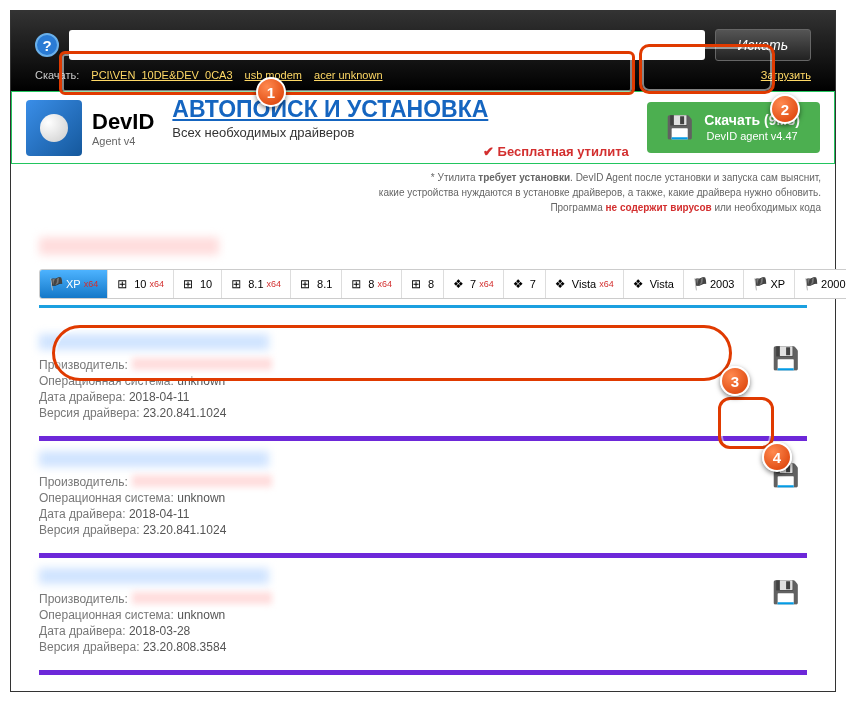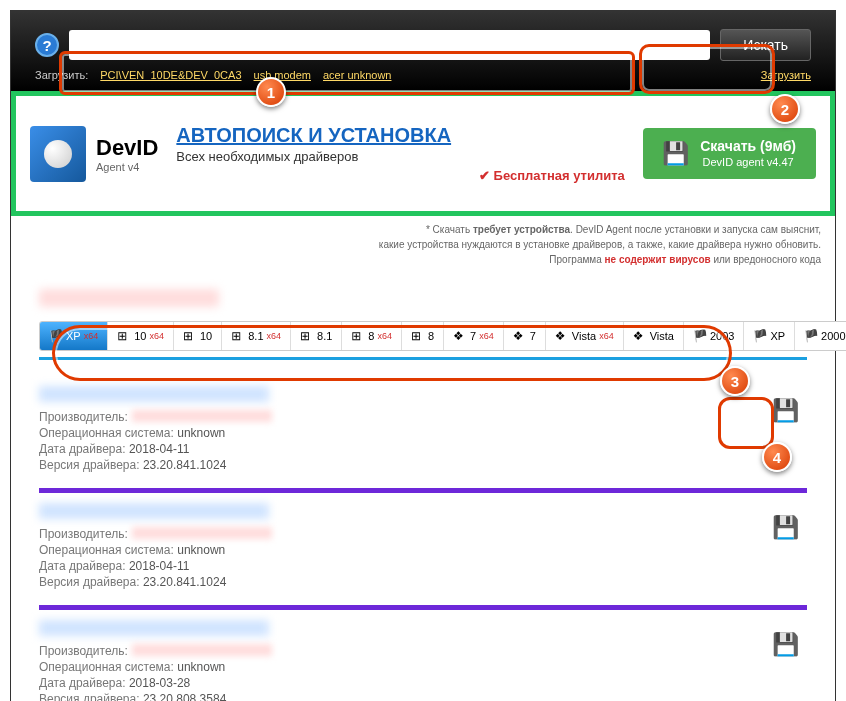--- a/index.html
+++ b/index.html
@@ -2,33 +2,33 @@
 <html><head>
 <meta charset="utf-8">
 <style>
 * { margin: 0; padding: 0; box-sizing: border-box; font-family: Arial, sans-serif; }
 body { background: #fff; width: 846px; height: 701px; position: relative; }
 .frame { border: 1px solid #333; margin: 10px; }
 .topbar { background: linear-gradient(#333, #000); padding: 18px 24px 10px; position: relative; }
 .search-row { display: flex; align-items: center; gap: 10px; }
 .help-icon { width: 24px; height: 24px; border-radius: 50%; background: #2a7bd4; color: #fff; display: flex; align-items: center; justify-content: center; font-weight: bold; font-size: 15px; border: 2px solid #6ab0ea; }
 .search-input { flex: 1; height: 30px; background: #fff; border: none; border-radius: 3px; padding: 0 10px; font-size: 14px; }
-.search-btn { background: linear-gradient(#555, #222); color: #fff; border: 1px solid #666; padding: 7px 22px; font-size: 14px; border-radius: 3px; cursor: pointer; }
+.search-btn { background: linear-gradient(#555, #222); color: #fff; border: 1px solid #666; padding: 7px 22px; font-size: 14px; border-radius: 3px; cursor: pointer; font-style: italic; }
 .example-row { margin-top: 8px; font-size: 11px; color: #ccc; display: flex; align-items: center; gap: 12px; }
 .example-row a { color: #ffd966; text-decoration: underline; }
 .example-row .load { margin-left: auto; text-decoration: underline; }
-.promo-box { border: 5px solid #22c55e; margin: 0; padding: 28px 14px; display: flex; align-items: center; gap: 18px; background: #fff; }
+.promo-box { border: 1px solid #22c55e; margin: 0; padding: 4px 14px; display: flex; align-items: center; gap: 18px; background: #fff; }
 .logo-col { display: flex; align-items: center; gap: 10px; }
 .logo-img { width: 56px; height: 56px; background: linear-gradient(135deg, #3a8ee8, #15589c); border-radius: 4px; position: relative; display: flex; align-items: center; justify-content: center; }
 .logo-img::after { content: ""; width: 28px; height: 28px; background: radial-gradient(circle at 30% 30%, #fff, #ccc); border-radius: 50%; }
 .logo-text .brand { font-size: 22px; font-weight: bold; }
 .logo-text .brand b { color: #000; }
 .logo-text .agent { font-size: 11px; color: #666; }
 .promo-mid { flex: 1; }
-.promo-mid .hl { color: #1565c0; font-size: 20px; font-weight: bold; text-decoration: underline; }
+.promo-mid .hl { color: #1565c0; font-size: 23px; font-weight: bold; text-decoration: underline; }
 .promo-mid .sub { font-size: 13px; color: #333; margin-top: 2px; }
 .promo-mid .free { color: #d32f2f; font-weight: bold; font-size: 13px; margin-top: 4px; text-align: right; }
 .promo-mid .free::before { content: "✔ "; color: #d32f2f; }
 .dl-btn { background: #4caf50; color: #fff; padding: 10px 20px; border-radius: 4px; display: flex; align-items: center; gap: 10px; border: none; cursor: pointer; }
 .dl-btn .dl-icon { font-size: 22px; }
 .dl-btn .dl-txt b { font-size: 14px; display: block; }
 .dl-btn .dl-txt span { font-size: 11px; }
 .note { text-align: right; font-size: 10px; color: #666; padding: 6px 14px; line-height: 1.5; }
 .note .red { color: #d32f2f; }
 .content { padding: 16px 28px; }
@@ -62,21 +62,21 @@
 <body>
 
 <div class="frame">
   <div class="topbar">
     <div class="search-row">
       <div class="help-icon">?</div>
       <input class="search-input" placeholder="" style="">
       <button class="search-btn">Искать</button>
     </div>
     <div class="example-row">
-      <span>Загрузить:</span>
+      <span>Скачать:</span>
       <a href="#">PCI\VEN_10DE&amp;DEV_0CA3</a>
       <a href="#">usb modem</a>
       <a href="#">acer unknown</a>
       <a href="#" class="load">Загрузить</a>
     </div>
   </div>
 
   <div class="promo-box">
     <div class="logo-col">
       <div class="logo-img"></div>
@@ -90,23 +90,23 @@
       <div class="sub">Всех необходимых драйверов</div>
       <div class="free">Бесплатная утилита</div>
     </div>
     <button class="dl-btn">
       <span class="dl-icon">💾</span>
       <span class="dl-txt"><b>Скачать (9мб)</b><span>DevID agent v4.47</span></span>
     </button>
   </div>
 
   <div class="note">
-    <div><span>* Скачать </span><b>требует устройства</b><span>. DevID Agent после установки и запуска сам выяснит,</span></div>
+    <div><span>* Утилита </span><b>требует установки</b><span>. DevID Agent после установки и запуска сам выяснит,</span></div>
     <div>какие устройства нуждаются в установке драйверов, а также, какие драйвера нужно обновить.</div>
-    <div><span>Программа </span><b class="red">не содержит вирусов</b><span> или вредоносного кода</span></div>
+    <div><span>Программа </span><b class="red">не содержит вирусов</b><span> или необходимых кода</span></div>
   </div>
 
   <div class="content">
     <div class="blur-strip"></div>
 
     <div class="os-tabs" id="os-tabs">
         <div class="os-tab active">
           <span class="flag">🏴</span>
           <span>XP</span>
           <span class="x64">x64</span>

